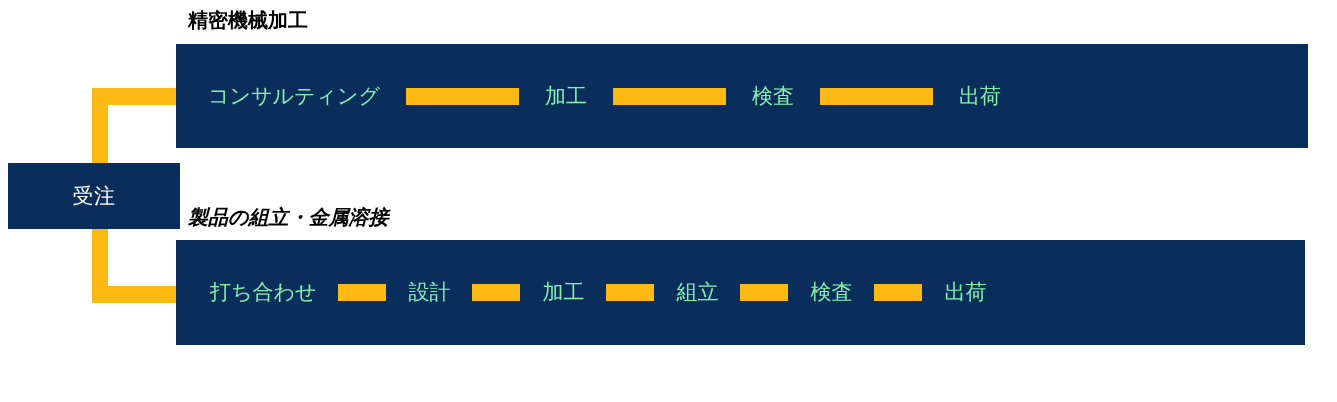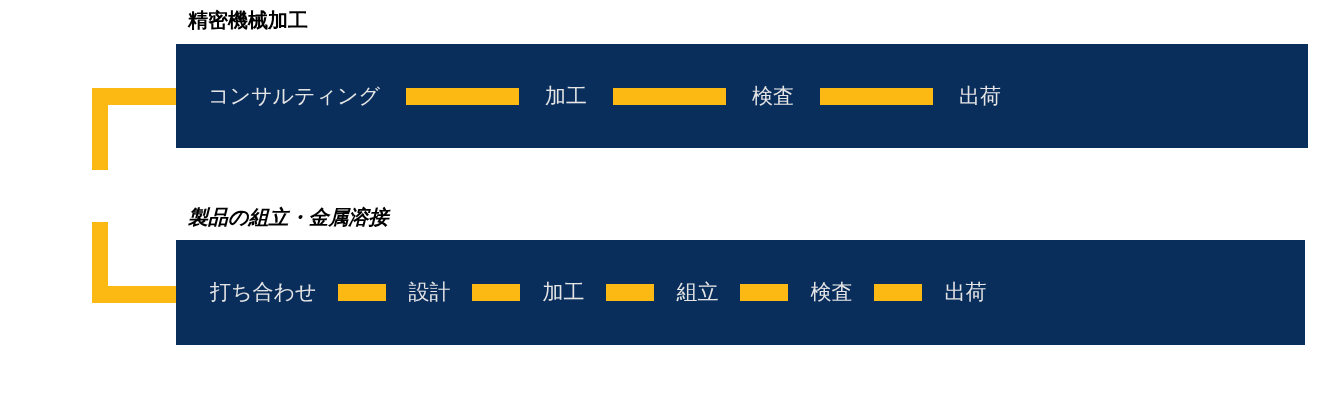--- a/index.html
+++ b/index.html
@@ -82,21 +82,21 @@
     display: flex;
     align-items: center;
     width: 100%;
     padding-left: 30px;
     box-sizing: border-box;
   }
   .flow-bar-1 .steps { padding-left: 32px; }
   .flow-bar-2 .steps { padding-left: 34px; text-align: right; }
 
   .step-label {
-    color: #e5e5e5;
+    color: #86efac;
     font-size: 21px;
     line-height: 1;
     white-space: nowrap;
     flex: 0 0 auto;
   }
   .step-arrow {
     flex: 0 0 auto;
     background: var(--amber);
     height: 17px;
   }
@@ -140,20 +140,23 @@
   <div class="conn conn-v-up"></div>
   <div class="conn conn-h-up"></div>
   <div class="arrowhead arrowhead-up"></div>
   <div class="arrow-stub arrow-stub-up"></div>
 
   <div class="conn conn-v-dn"></div>
   <div class="conn conn-h-dn"></div>
   <div class="arrowhead arrowhead-dn"></div>
   <div class="arrow-stub arrow-stub-dn"></div>
 
+  <div class="order-box">
+    <span class="order-box-label">受注</span>
+  </div>
 
   <div class="bar-title bar-title-1">
     <span class="ghost">精密機械加工</span>
     <span class="solid">精密機械加工</span>
   </div>
 
   <div class="flow-bar flow-bar-1">
     <div class="steps">
       <span class="step-label">コンサルティング</span>
       <span class="step-arrow"></span>

